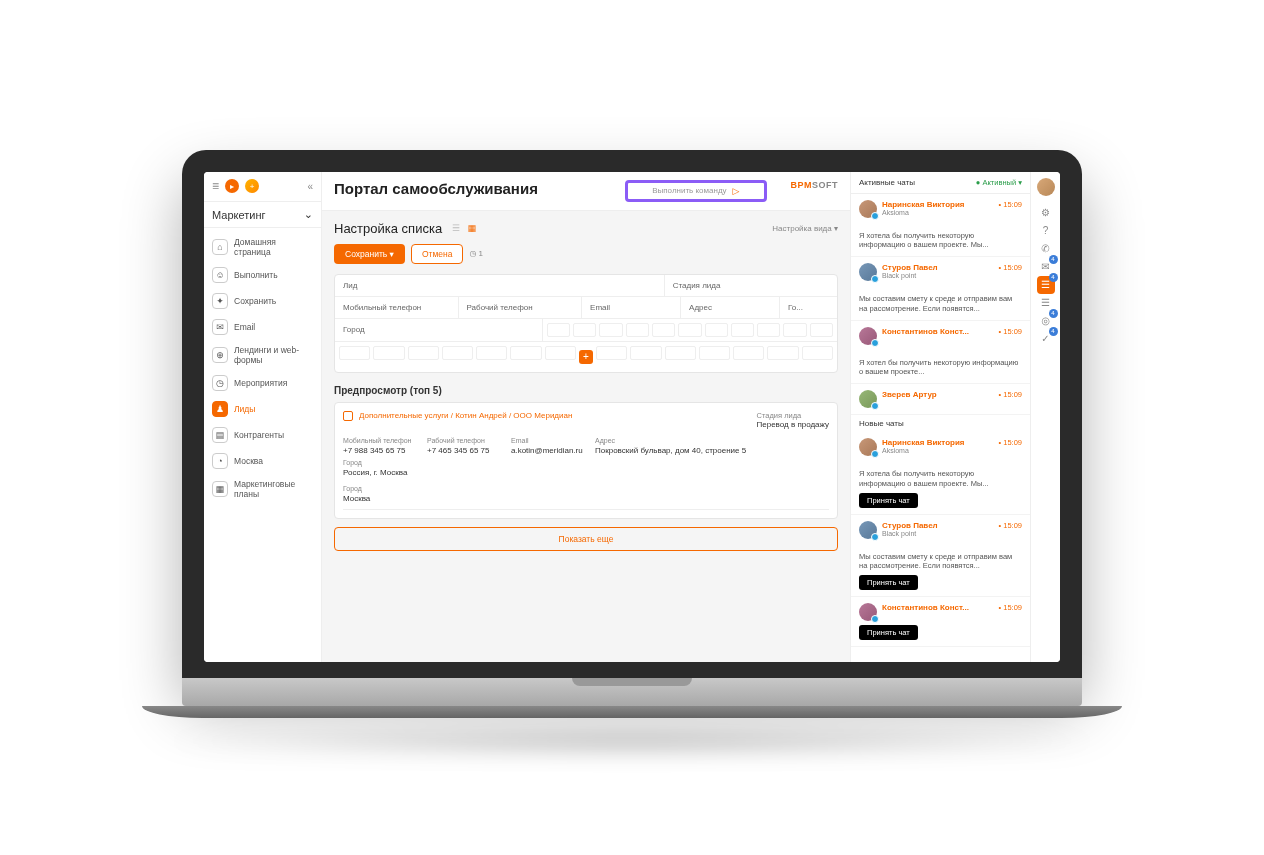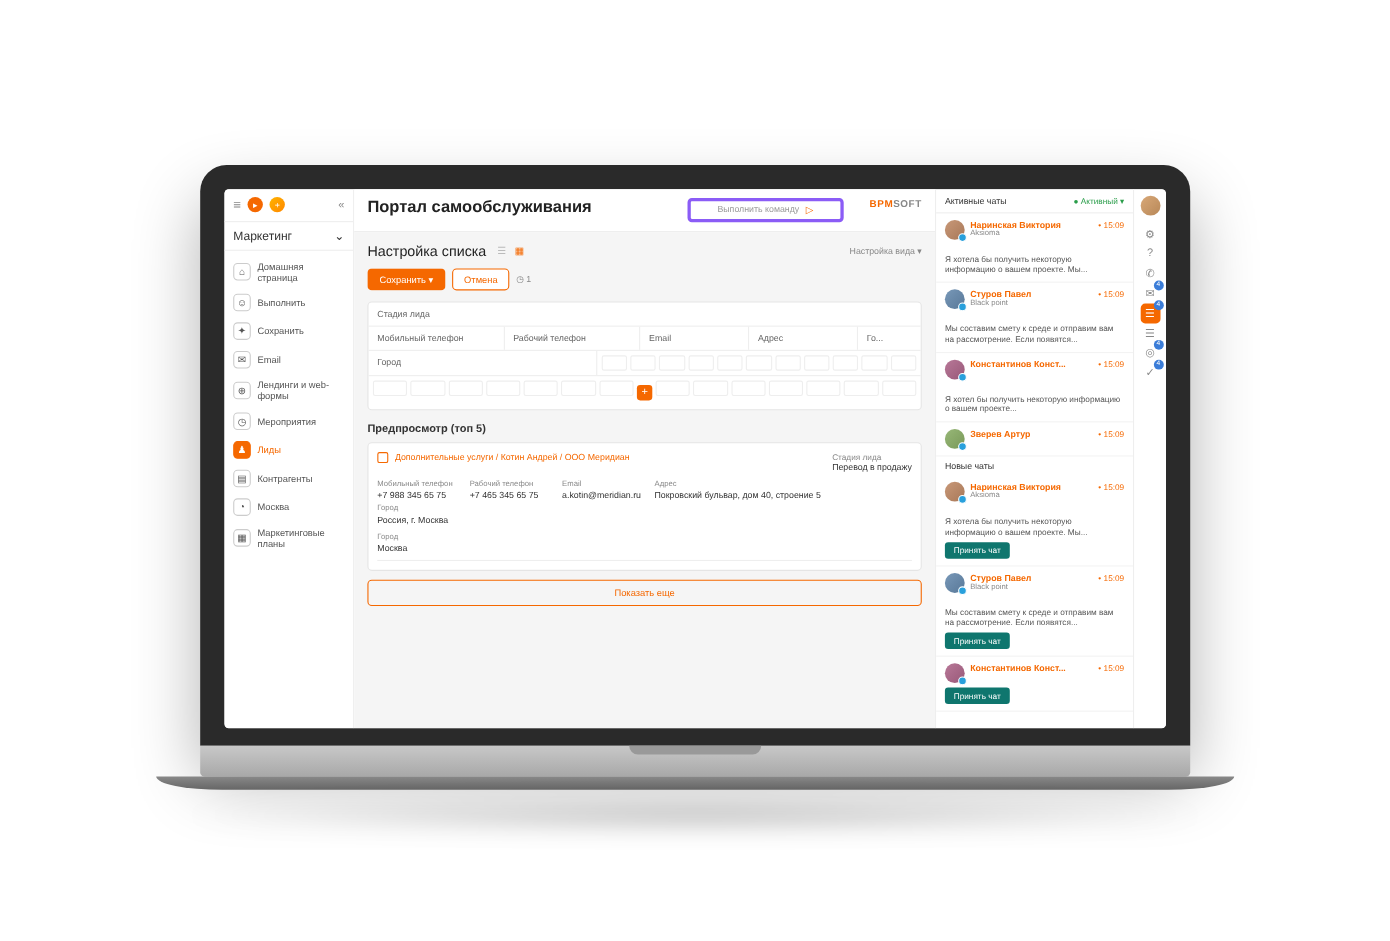--- a/index.html
+++ b/index.html
@@ -84,21 +84,21 @@
 .avatar{width:18px;height:18px;border-radius:50%;background:linear-gradient(135deg,#c89878,#a87858);flex-shrink:0;position:relative}
 .avatar.a2{background:linear-gradient(135deg,#7898b8,#587898)}
 .avatar.a3{background:linear-gradient(135deg,#b87898,#985878)}
 .avatar.a4{background:linear-gradient(135deg,#98b878,#789858)}
 .badge-ico{position:absolute;bottom:-2px;right:-2px;width:8px;height:8px;border-radius:50%;background:#29a0dc;border:1px solid #fff}
 .chat-info{flex:1;min-width:0}
 .chat-name{color:#f56800;font-size:8px;font-weight:600;white-space:nowrap;overflow:hidden;text-overflow:ellipsis}
 .chat-sub{color:#888;font-size:7px}
 .chat-time{color:#f56800;font-size:7.5px;white-space:nowrap}
 .chat-msg{color:#555;font-size:7.5px;margin-top:13px;line-height:1.3}
-.accept-btn{background:#0f766e;color:#fff;font-size:7.5px;padding:3px 8px;border-radius:3px;display:inline-block;margin-top:4px;cursor:pointer}
+.accept-btn{background:#000000;color:#fff;font-size:7.5px;padding:3px 8px;border-radius:3px;display:inline-block;margin-top:4px;cursor:pointer}
 .section-label{padding:4px 8px;font-size:8px;color:#333}
 
 
 .rail{width:30px;border-left:1px solid #eee;background:#fff;display:flex;flex-direction:column;align-items:center;gap:8px;padding:6px 0}
 .rail-ico{width:18px;height:18px;border-radius:4px;display:flex;align-items:center;justify-content:center;font-size:10px;color:#888;position:relative;cursor:pointer}
 .rail-ico.active{background:#f56800;color:#fff}
 .rbadge{position:absolute;top:-3px;right:-3px;background:#3b7dd8;color:#fff;font-size:6px;width:9px;height:9px;border-radius:50%;display:flex;align-items:center;justify-content:center}
 .user-ava{width:18px;height:18px;border-radius:50%;background:linear-gradient(135deg,#d8a878,#b88858)}
 </style>
 </head>
@@ -186,20 +186,21 @@
           </div>
 
           <div class="actions">
             <div class="btn btn-primary"><span>Сохранить</span> ▾</div>
             <div class="btn btn-outline">Отмена</div>
             <div class="timer">◷ <span>1</span></div>
           </div>
 
           <div class="grid-card">
             <div class="grid-row">
+              <div class="gcell g1">Лид</div>
               <div class="gcell g4">Стадия лида</div>
             </div>
             <div class="grid-row">
               <div class="gcell g2">Мобильный телефон</div>
               <div class="gcell g3">Рабочий телефон</div>
               <div class="gcell g4">Email</div>
               <div class="gcell g5">Адрес</div>
               <div class="gcell g6">Го...</div>
             </div>
             <div class="grid-row">

